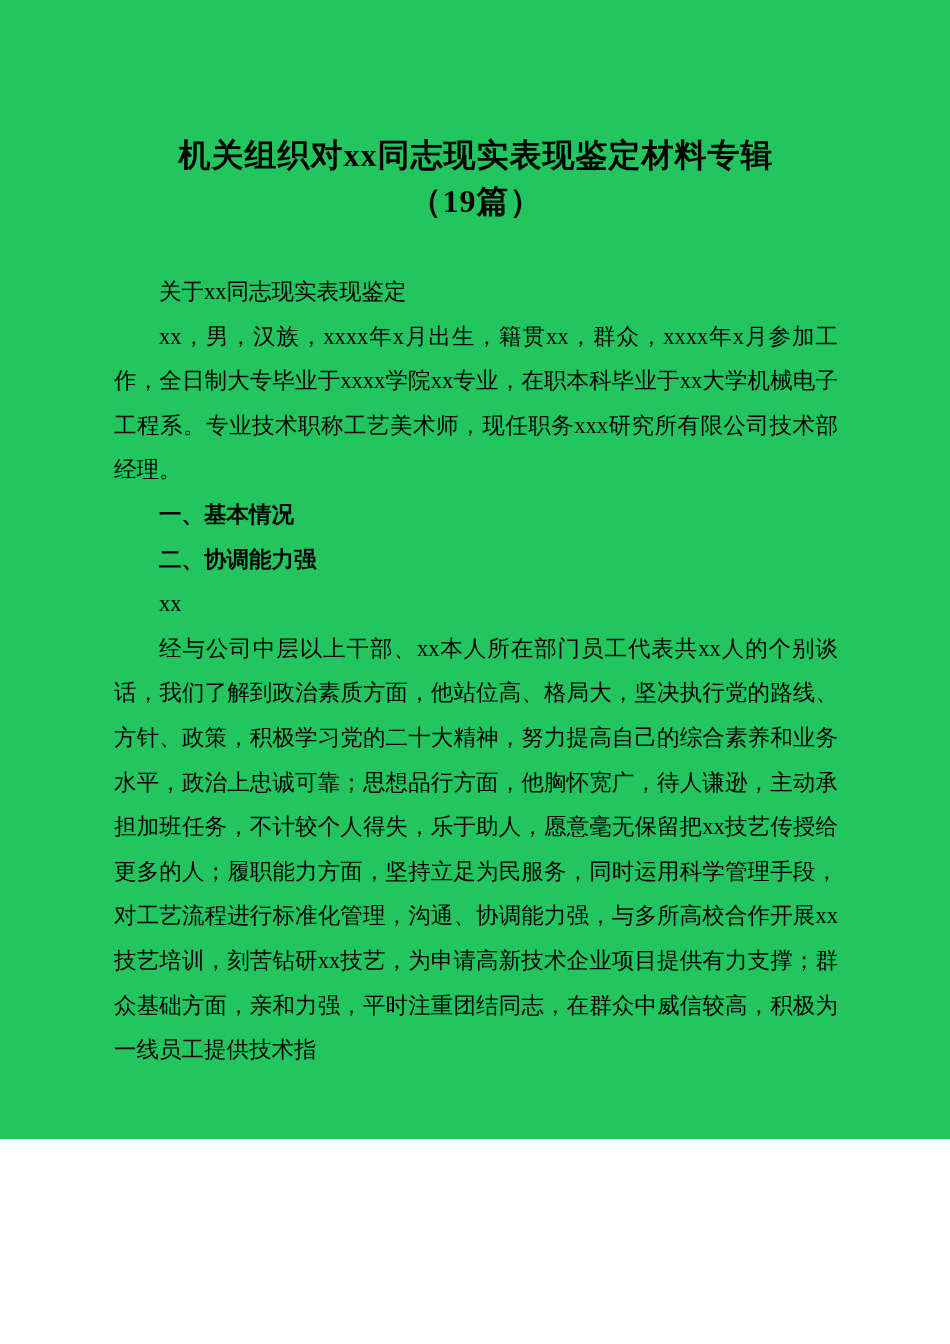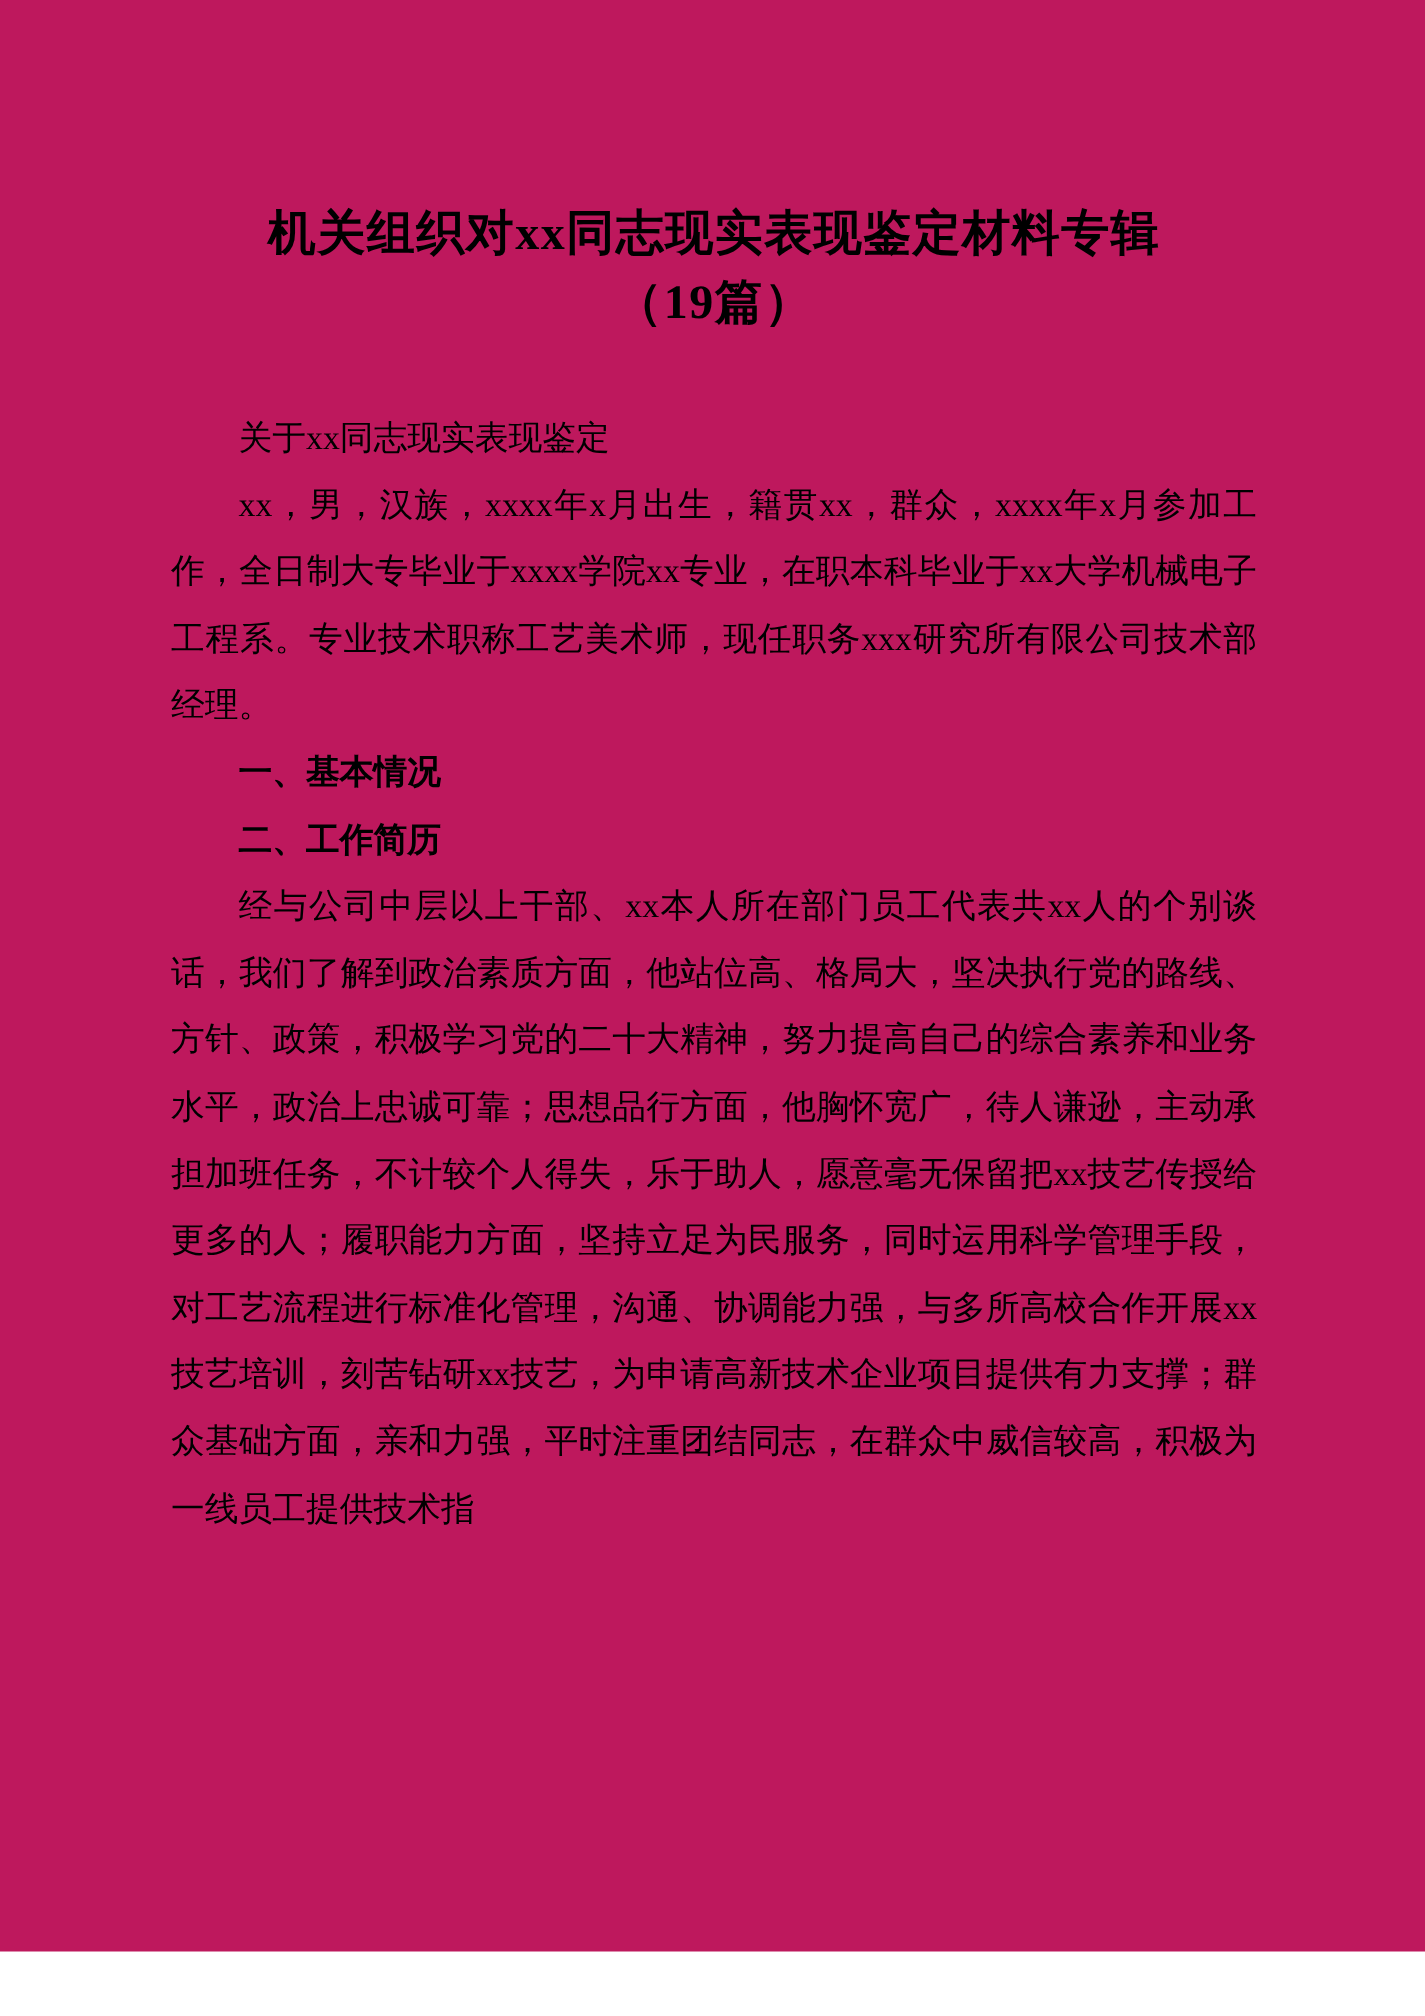--- a/index.html
+++ b/index.html
@@ -9,22 +9,22 @@
     }
     body {
       width: 950px;
       height: 1344px;
       font-family: "Liberation Serif", serif;
       color: #000000;
     }
     .page {
       position: relative;
       width: 950px;
-      height: 1301px;
-      background: #be185d;
+      height: 1139px;
+      background: #22c55e;
       overflow: hidden;
     }
     .content {
       position: absolute;
       left: 114px;
       top: 132px;
       width: 724px;
     }
     .doc-title {
       font-family: "Liberation Serif", serif;
@@ -60,20 +60,21 @@
       <span>机关组织对xx同志现实表现鉴定材料专辑</span><br>
       <span>（19篇）</span>
     </h1>
 
     <p class="para plain">关于xx同志现实表现鉴定</p>
 
     <p class="para body">xx，男，汉族，xxxx年x月出生，籍贯xx，群众，xxxx年x月参加工作，全日制大专毕业于xxxx学院xx专业，在职本科毕业于xx大学机械电子工程系。专业技术职称工艺美术师，现任职务xxx研究所有限公司技术部经理。</p>
 
     <p class="para heading">一、基本情况</p>
 
-    <p class="para heading">二、工作简历</p>
+    <p class="para heading">二、协调能力强</p>
 
+    <p class="para body">xx</p>
 
 
     <p class="para body">经与公司中层以上干部、xx本人所在部门员工代表共xx人的个别谈话，我们了解到政治素质方面，他站位高、格局大，坚决执行党的路线、方针、政策，积极学习党的二十大精神，努力提高自己的综合素养和业务水平，政治上忠诚可靠；思想品行方面，他胸怀宽广，待人谦逊，主动承担加班任务，不计较个人得失，乐于助人，愿意毫无保留把xx技艺传授给更多的人；履职能力方面，坚持立足为民服务，同时运用科学管理手段，对工艺流程进行标准化管理，沟通、协调能力强，与多所高校合作开展xx技艺培训，刻苦钻研xx技艺，为申请高新技术企业项目提供有力支撑；群众基础方面，亲和力强，平时注重团结同志，在群众中威信较高，积极为一线员工提供技术指</p>
 
   </div>
 </div>
 
 </body></html>

